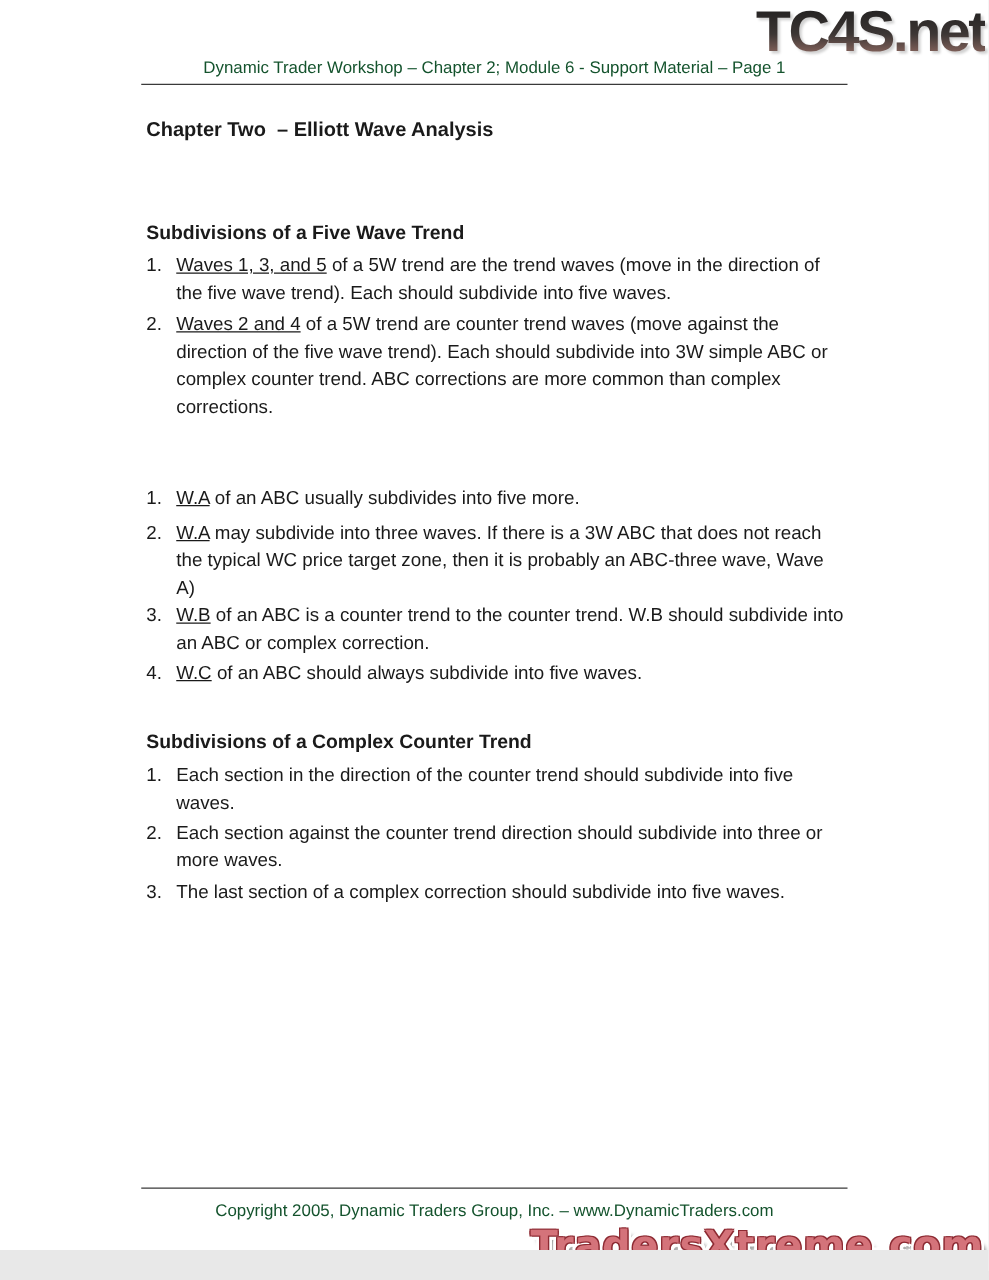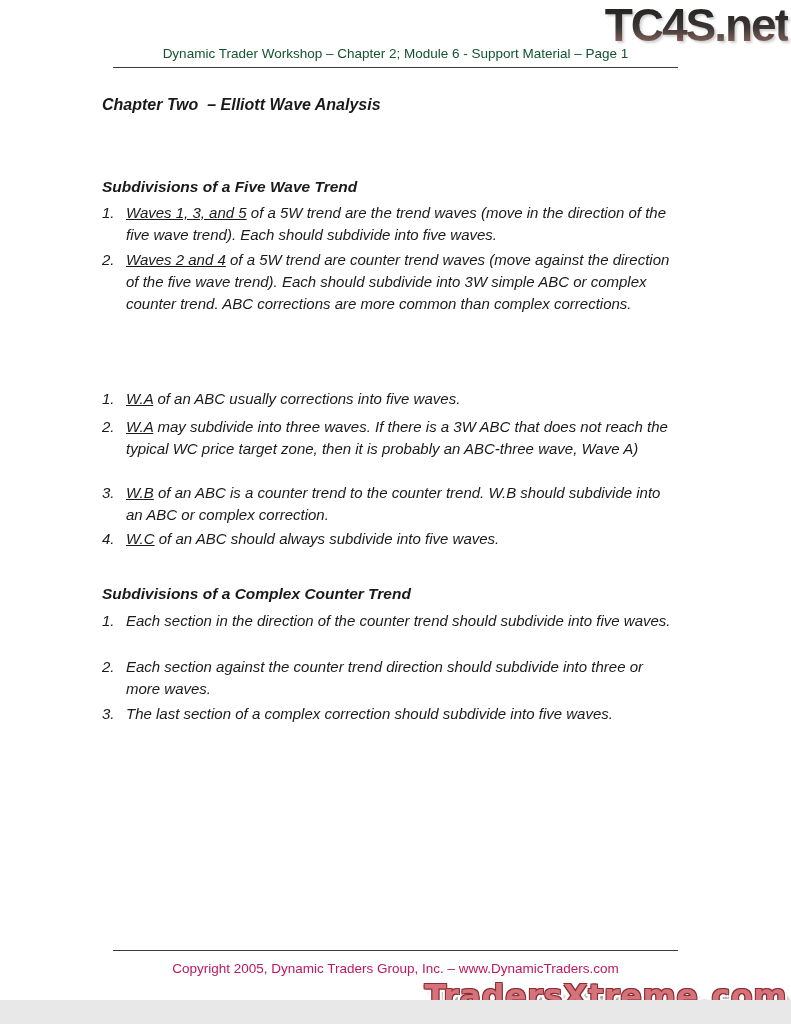--- a/index.html
+++ b/index.html
@@ -26,21 +26,21 @@
   
   .header-line {
     position:absolute; top:46px; left:113px; right:113px;
     text-align:center; font-size:13.5px; color:#14532d;
   }
   .header-rule {
     position:absolute; top:67px; left:113px; right:113px;
     border-top:1.5px solid #3a3a3a;
   }
   
-  .tblock { position:absolute; left:102px; right:115px; line-height:22px;font-style:italic; }
+  .tblock { position:absolute; left:117px; right:115px; line-height:22px; }
   .chapter { top:94px;  font-size:16px; font-weight:bold; white-space:pre-wrap; }
   .module  { top:121px; font-size:16px; font-weight:bold; }
   .sec-h   { font-size:15.5px; font-weight:bold; }
   .sec-h.h1 { top:176px; }
   .sec-h.h2 { top:362px; }
   .sec-h.h3 { top:583px; }
   .item { display:flex; font-size:15px; }
   .item .num  { flex:0 0 24px; }
   .item .body { flex:1; }
   .u { text-decoration:underline; }
@@ -60,21 +60,21 @@
       6px 7px 3px rgba(90,90,90,0.55);
     z-index:5;
   }
   
   .footer-rule {
     position:absolute; top:950px; left:113px; right:113px;
     border-top:1.5px solid #3a3a3a;
   }
   .copyright {
     position:absolute; top:961px; left:113px; right:113px;
-    text-align:center; font-size:13.5px; color:#be185d;
+    text-align:center; font-size:13.5px; color:#14532d;
   }
   .txlogo {
     position:absolute; top:980px; right:4px;
     font-family:"DejaVu Sans", sans-serif; font-weight:bold;
     font-size:32px; letter-spacing:0.5px; line-height:1;
     color:#d4737a;
     text-shadow:
       -1px -1px 0 #8d2b33, 1px -1px 0 #8d2b33, -1px 1px 0 #8d2b33, 1px 1px 0 #8d2b33,
       -3px -3px 0 #ffffff, 3px -3px 0 #ffffff, -3px 3px 0 #ffffff, 3px 3px 0 #ffffff,
       0 -3px 0 #ffffff, 0 3px 0 #ffffff, -3px 0 0 #ffffff, 3px 0 0 #ffffff,
@@ -99,21 +99,21 @@
     <span class="num">1.</span>
     <span class="body"><span class="u">Waves 1, 3, and 5</span><span> of a 5W trend are the trend waves (move in the direction of the five wave trend). Each should subdivide into five waves.</span></span>
   </div>
   <div class="tblock item i-s1-2">
     <span class="num">2.</span>
     <span class="body"><span class="u">Waves 2 and 4</span><span> of a 5W trend are counter trend waves (move against the direction of the five wave trend). Each should subdivide into 3W simple ABC or complex counter trend. ABC corrections are more common than complex corrections.</span></span>
   </div>
 
   <div class="tblock item i-s2-1">
     <span class="num">1.</span>
-    <span class="body"><span class="u">W.A</span><span> of an ABC usually corrections into five waves.</span></span>
+    <span class="body"><span class="u">W.A</span><span> of an ABC usually subdivides into five more.</span></span>
   </div>
   <div class="tblock item i-s2-2">
     <span class="num">2.</span>
     <span class="body"><span class="u">W.A</span><span> may subdivide into three waves. If there is a 3W ABC that does not reach the typical WC price target zone, then it is probably an ABC-three wave, Wave A)</span></span>
   </div>
   <div class="tblock item i-s2-3">
     <span class="num">3.</span>
     <span class="body"><span class="u">W.B</span><span> of an ABC is a counter trend to the counter trend. W.B should subdivide into an ABC or complex correction.</span></span>
   </div>
   <div class="tblock item i-s2-4">

